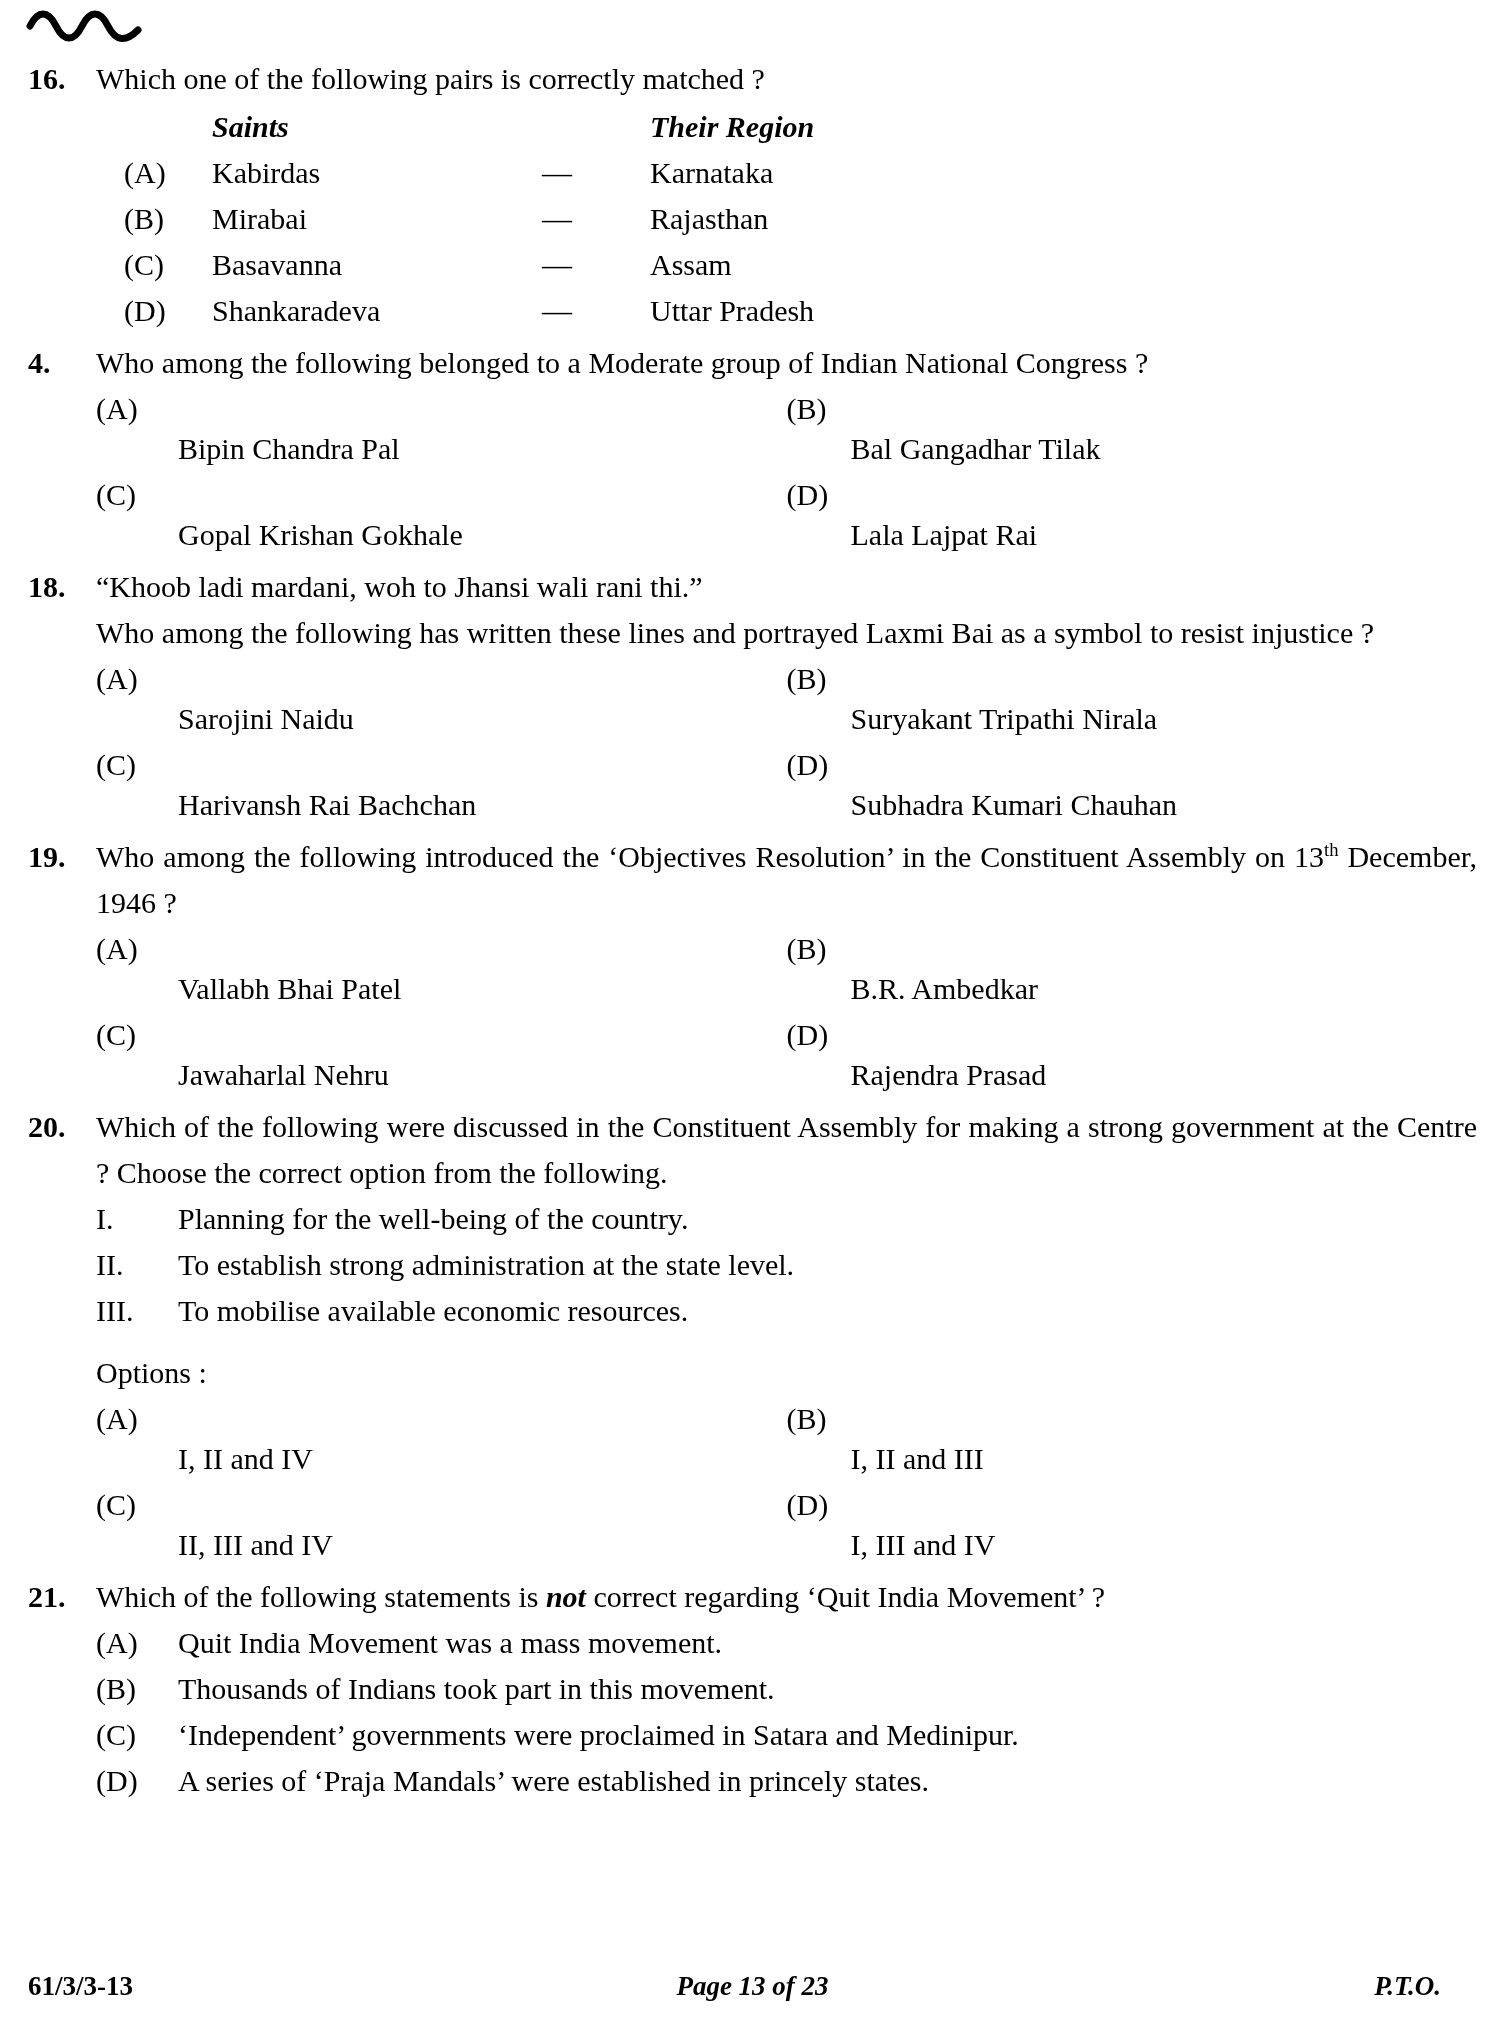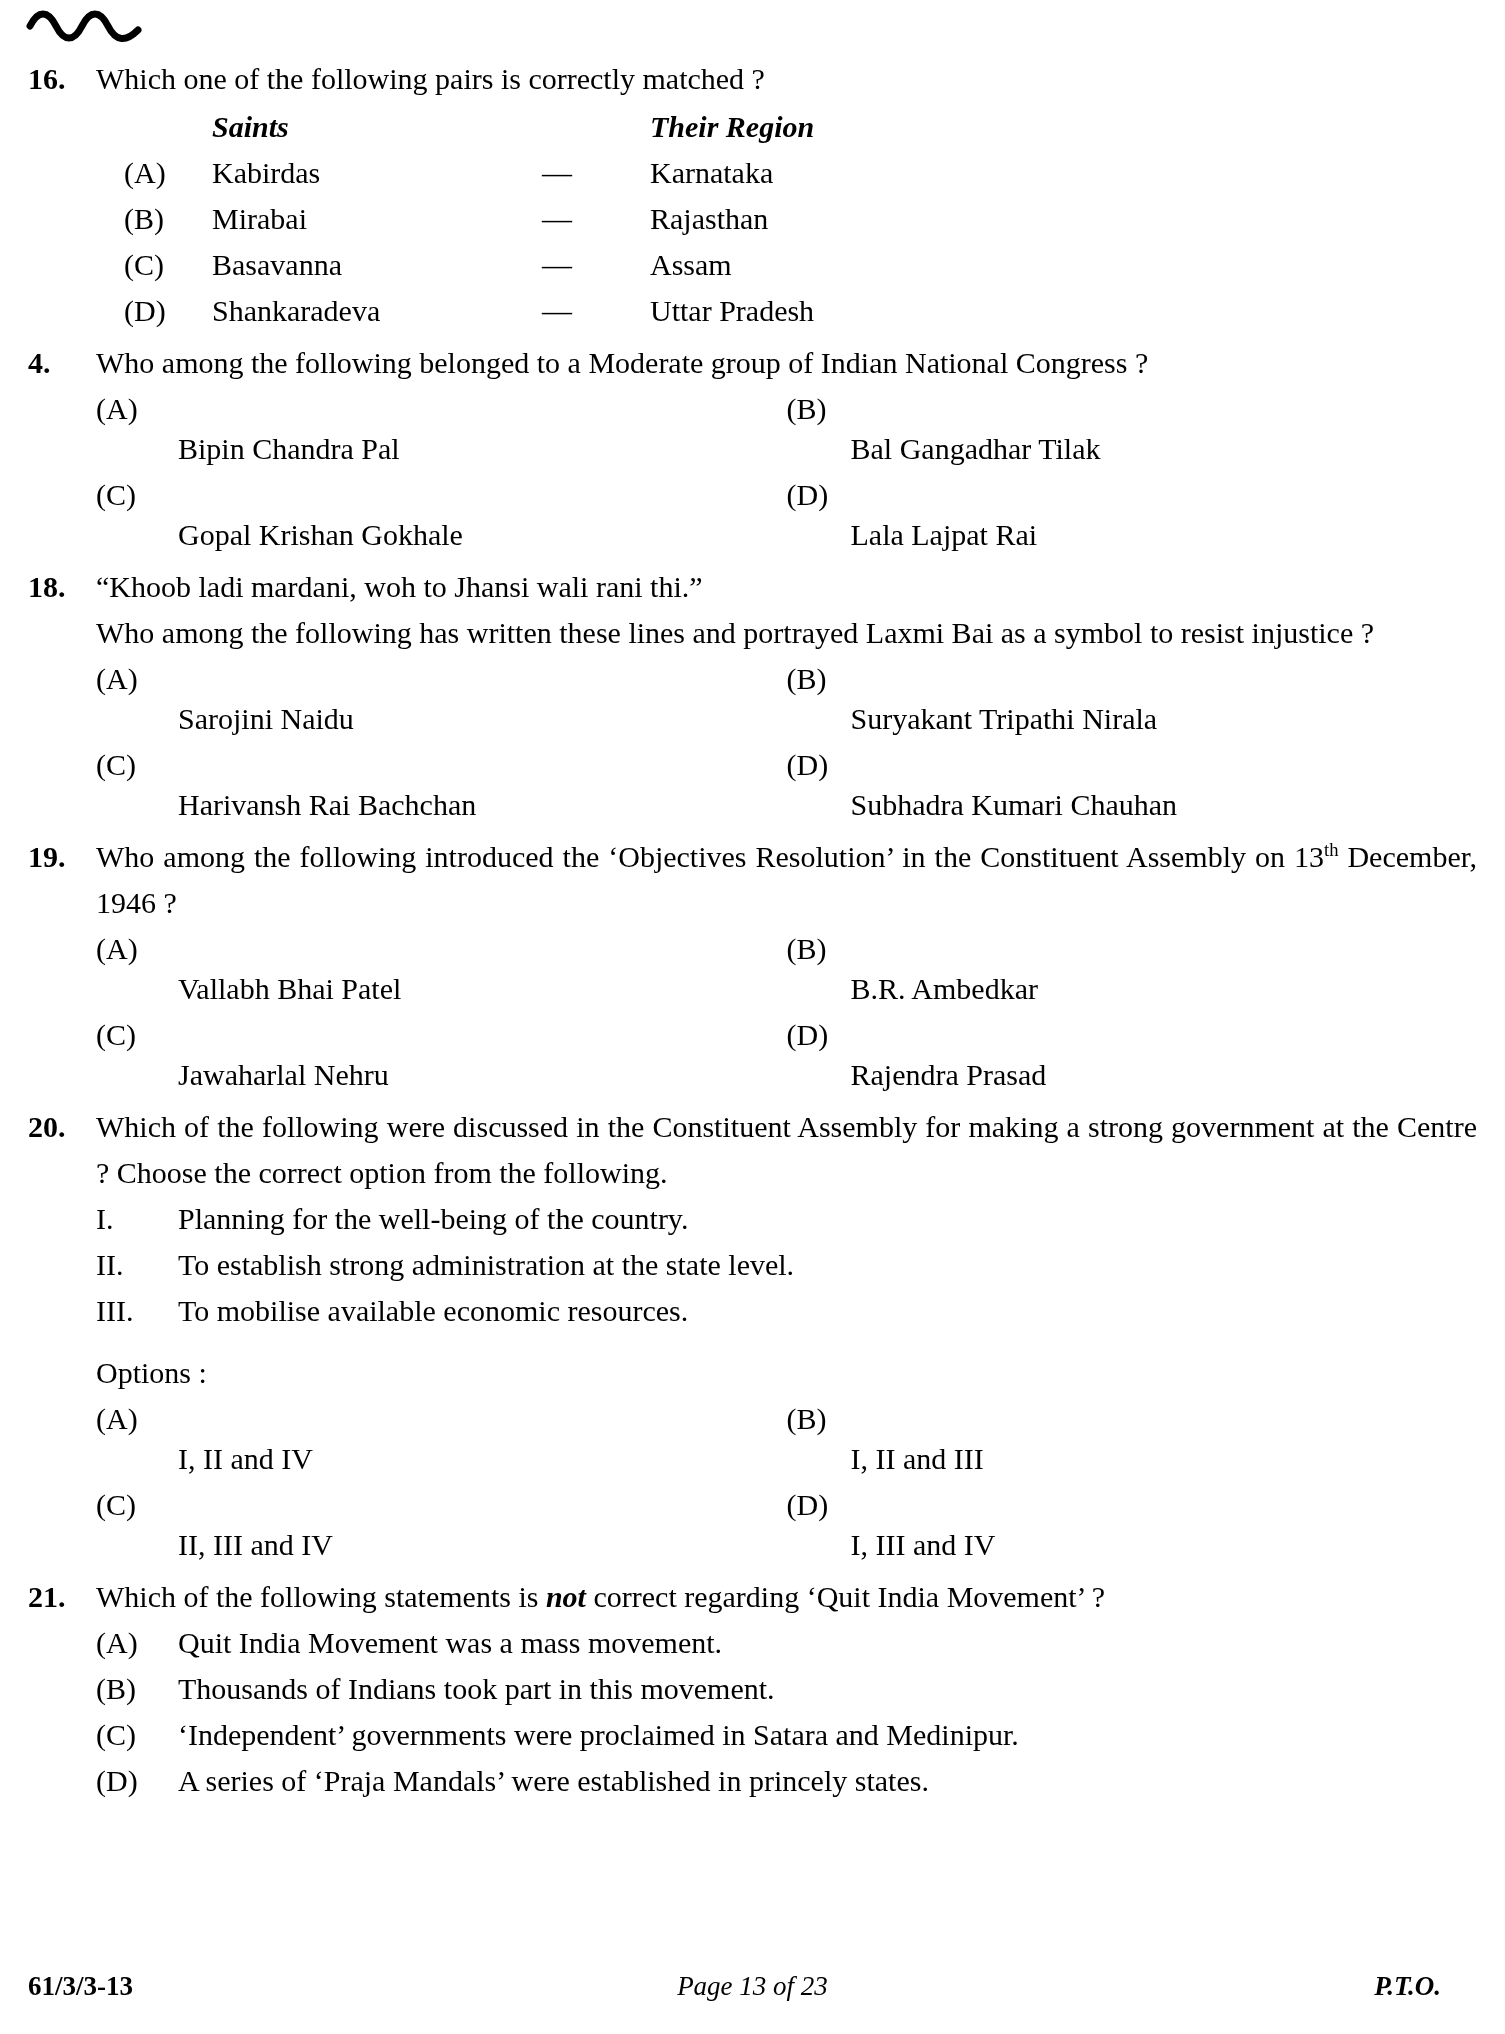--- a/index.html
+++ b/index.html
@@ -138,21 +138,21 @@
     position: absolute;
     left: 0;
     bottom: 26px;
     width: 1505px;
     height: 44px;
     display: flex;
     align-items: center;
     font-size: 27px;
   }
   .footer .f-left   { width: 360px; padding-left: 28px; box-sizing: border-box; font-weight: bold; }
-  .footer .f-center { flex: 1 1 auto; text-align: center; font-style: italic; font-weight: normal; }
+  .footer .f-center { flex: 1 1 auto; text-align: center; font-style: italic; font-weight: bold; }
   .footer .f-right  { width: 360px; padding-right: 64px; box-sizing: border-box; text-align: right; font-style: italic; font-weight: bold; }
 </style>
 </head>
 <body>
 
 <div class="page">
 
   <div class="wave-wrap">
     <svg width="120" height="42" viewBox="0 0 120 42" xmlns="http://www.w3.org/2000/svg">
       <path d="M4 18 C 12 2, 22 2, 30 18 S 48 34, 56 18 S 74 2, 82 18 S 100 34, 112 22" fill="none" stroke="#000000" stroke-width="7" stroke-linecap="round"></path>

